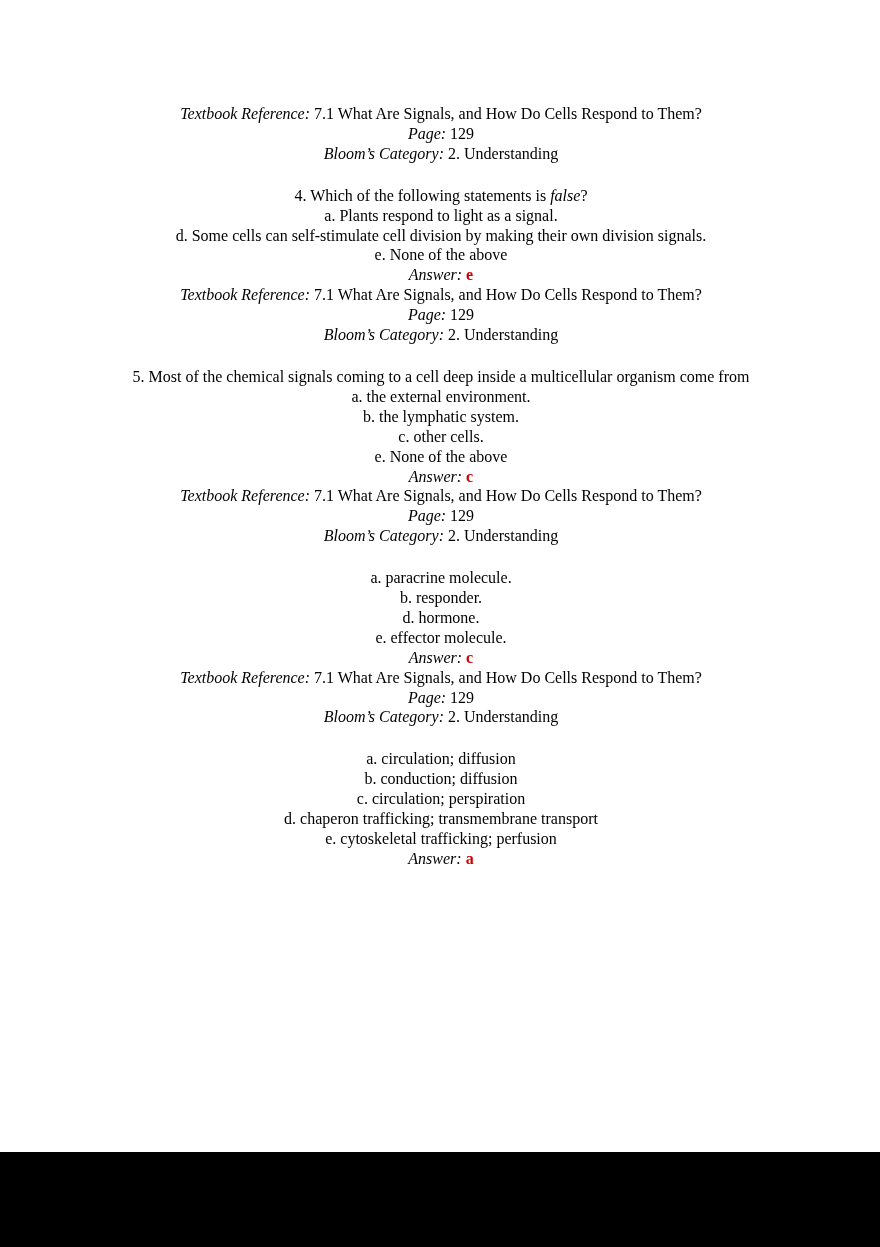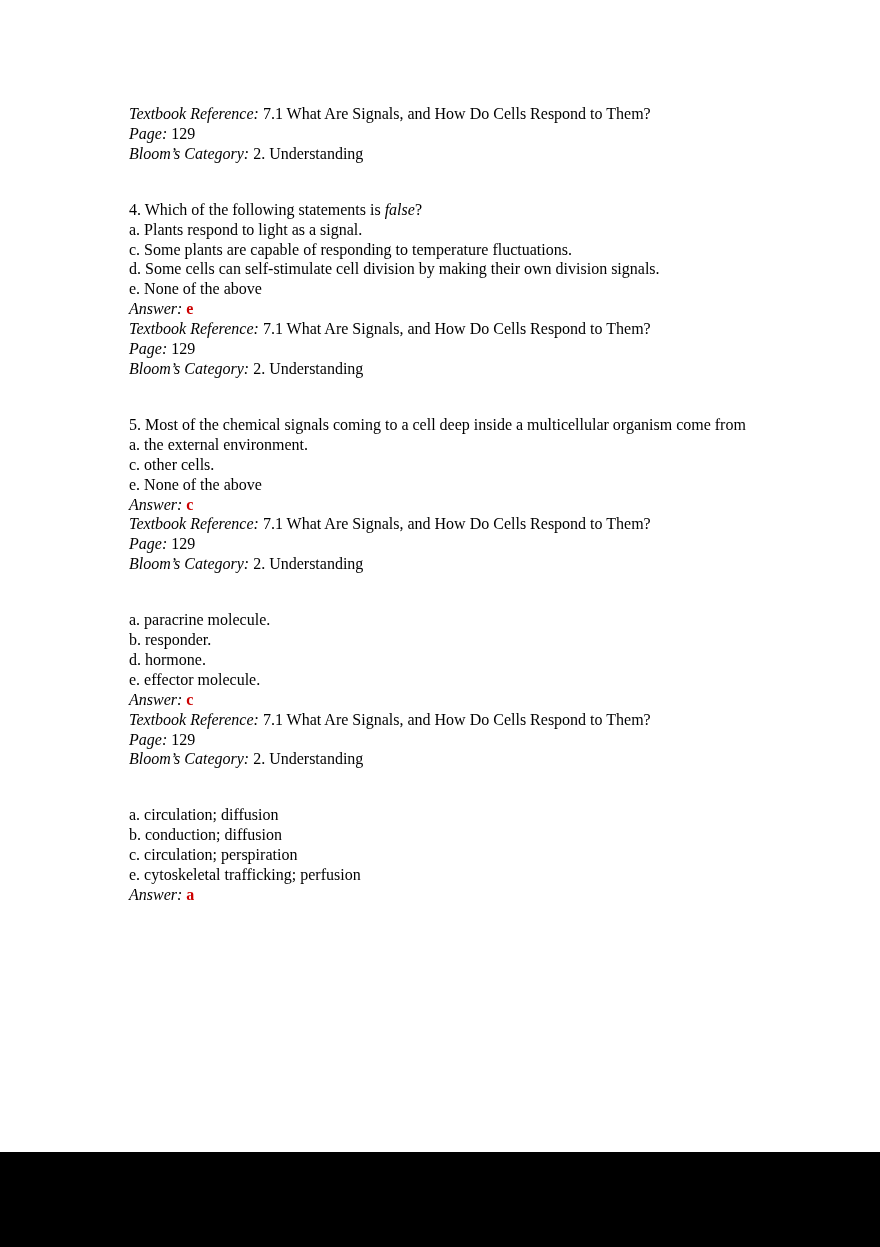--- a/index.html
+++ b/index.html
@@ -25,24 +25,25 @@
   .content {
     position: absolute;
     left: 129px;
     top: 104px;
     width: 624px;
     font-size: 16px;
     line-height: 19.9px;
     color: #000000;
   }
   .block + .block {
-    margin-top: 36px;
+    margin-top: 22px;
   }
   .line {
     min-height: 19.9px;
+    text-align: center;
   }
   .italic {
     font-style: italic;
   }
   .answer-letter {
     font-weight: bold;
     color: var(--answer-color, #cc0000);
     margin-left: 4px;
   }
   .footer-bar {
@@ -60,31 +61,31 @@
 <div class="page">
   <div class="content" id="content">
       <div class="block">
         <div class="line"><span class="italic">Textbook Reference:</span><span> 7.1 What Are Signals, and How Do Cells Respond to Them?</span></div>
         <div class="line"><span class="italic">Page:</span><span> 129</span></div>
         <div class="line"><span class="italic">Bloom’s Category:</span><span> 2. Understanding</span></div>
       </div>
       <div class="block">
         <div class="line"><span>4. Which of the following statements is </span><span class="italic">false</span><span>?</span></div>
         <div class="line"><span>a. Plants respond to light as a signal.</span></div>
-        <div class="line"><span>c. Some plants are capable of responding to temperature fluctuations.</span></div>
         <div class="line"><span>d. Some cells can self-stimulate cell division by making their own division signals.</span></div>
         <div class="line"><span>e. None of the above</span></div>
         <div class="line"><span class="italic">Answer:</span><span class="answer-letter">e</span></div>
         <div class="line"><span class="italic">Textbook Reference:</span><span> 7.1 What Are Signals, and How Do Cells Respond to Them?</span></div>
         <div class="line"><span class="italic">Page:</span><span> 129</span></div>
         <div class="line"><span class="italic">Bloom’s Category:</span><span> 2. Understanding</span></div>
       </div>
       <div class="block">
         <div class="line"><span>5. Most of the chemical signals coming to a cell deep inside a multicellular organism come from</span></div>
         <div class="line"><span>a. the external environment.</span></div>
+        <div class="line"><span>b. the lymphatic system.</span></div>
         <div class="line"><span>c. other cells.</span></div>
         <div class="line"><span>e. None of the above</span></div>
         <div class="line"><span class="italic">Answer:</span><span class="answer-letter">c</span></div>
         <div class="line"><span class="italic">Textbook Reference:</span><span> 7.1 What Are Signals, and How Do Cells Respond to Them?</span></div>
         <div class="line"><span class="italic">Page:</span><span> 129</span></div>
         <div class="line"><span class="italic">Bloom’s Category:</span><span> 2. Understanding</span></div>
       </div>
       <div class="block">
         <div class="line"><span>a. paracrine molecule.</span></div>
         <div class="line"><span>b. responder.</span></div>
@@ -92,18 +93,19 @@
         <div class="line"><span>e. effector molecule.</span></div>
         <div class="line"><span class="italic">Answer:</span><span class="answer-letter">c</span></div>
         <div class="line"><span class="italic">Textbook Reference:</span><span> 7.1 What Are Signals, and How Do Cells Respond to Them?</span></div>
         <div class="line"><span class="italic">Page:</span><span> 129</span></div>
         <div class="line"><span class="italic">Bloom’s Category:</span><span> 2. Understanding</span></div>
       </div>
       <div class="block">
         <div class="line"><span>a. circulation; diffusion</span></div>
         <div class="line"><span>b. conduction; diffusion</span></div>
         <div class="line"><span>c. circulation; perspiration</span></div>
+        <div class="line"><span>d. chaperon trafficking; transmembrane transport</span></div>
         <div class="line"><span>e. cytoskeletal trafficking; perfusion</span></div>
         <div class="line"><span class="italic">Answer:</span><span class="answer-letter">a</span></div>
       </div>
     </div>
 </div>
 <div class="footer-bar"></div>
 
 </body></html>

